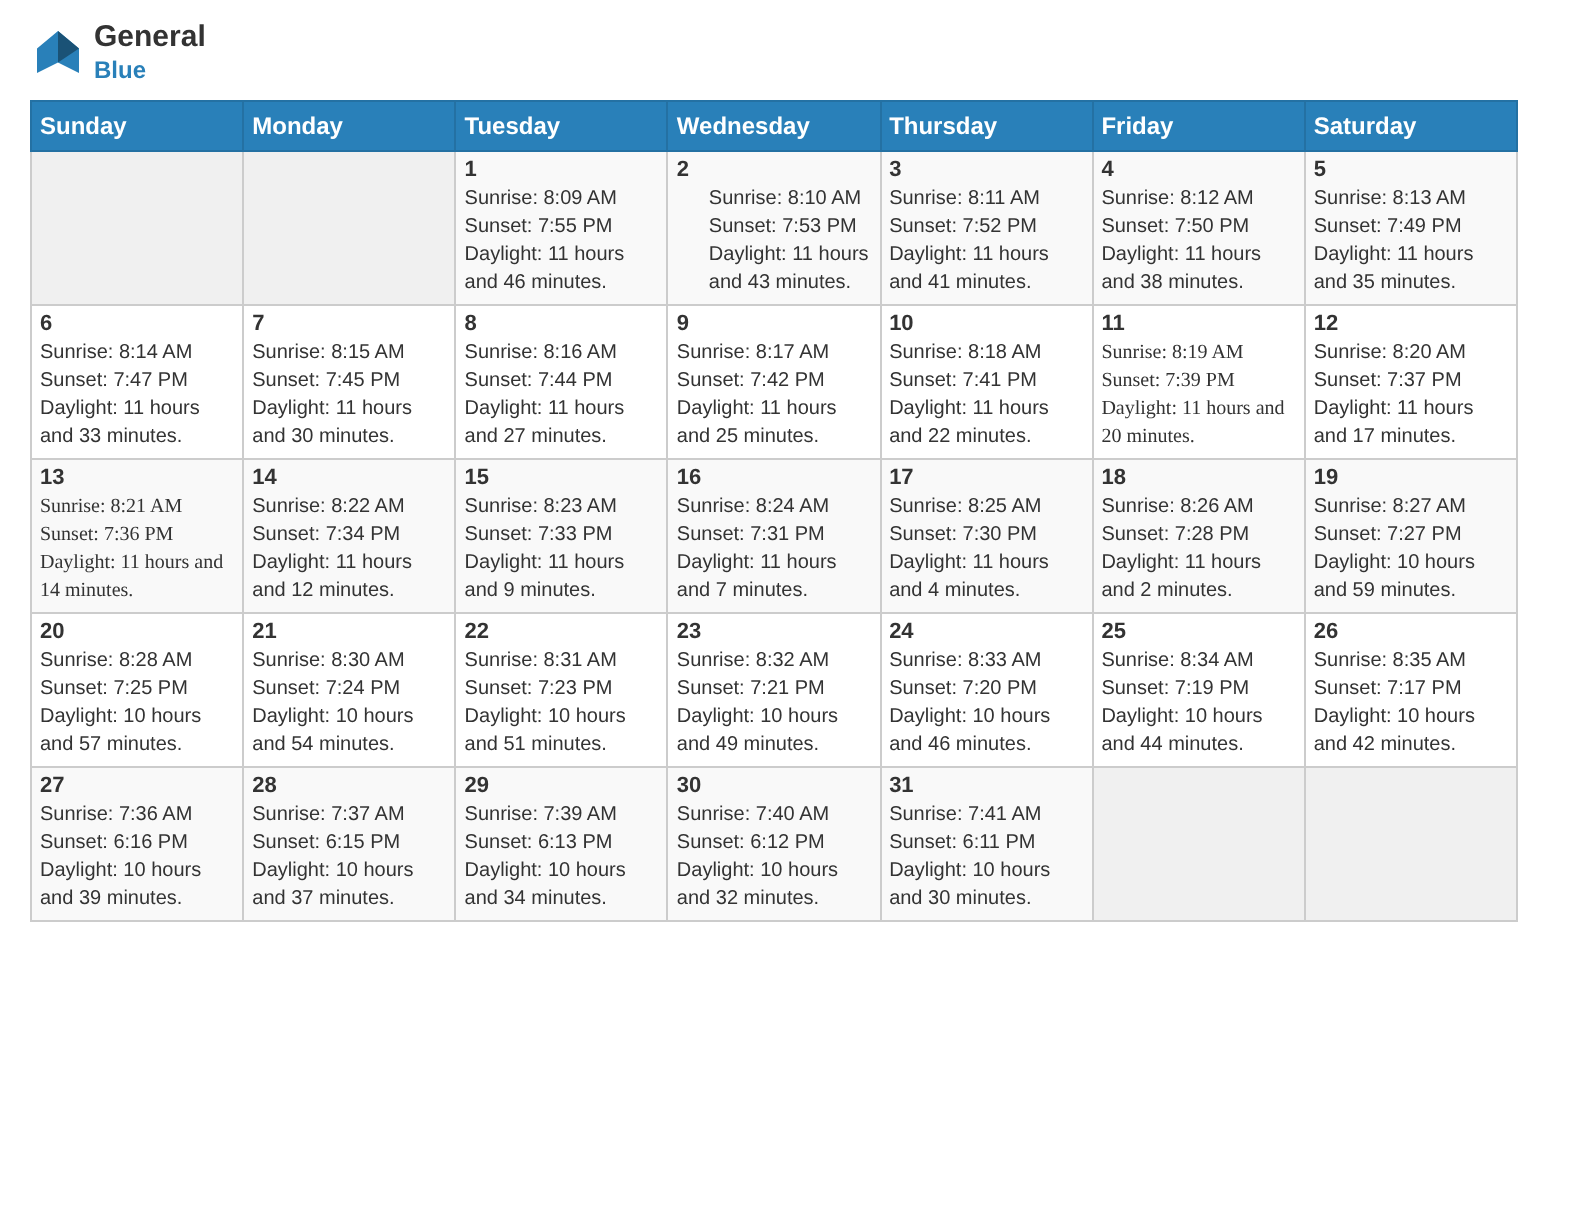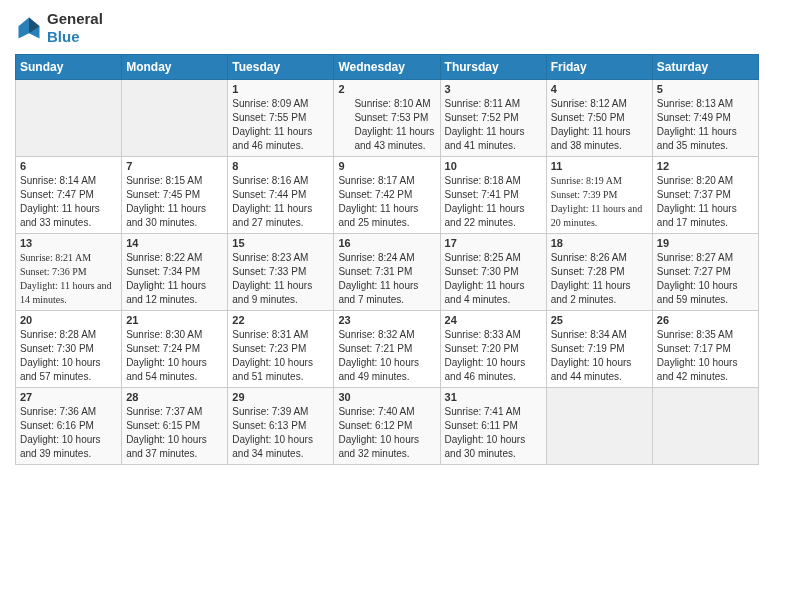--- a/index.html
+++ b/index.html
@@ -93,21 +93,21 @@
   <div class="header">
     <div class="logo">
       <svg class="logo-icon" viewBox="0 0 32 32">
         <polygon points="16,4 28,14 28,28 16,22 4,28 4,14" fill="#2980b9"></polygon>
         <polygon points="16,4 28,14 16,22" fill="#1a5276"></polygon>
       </svg>
       <div>
         <div style="font-size:15px;font-weight:bold;color:#333;line-height:1.2">
           <span style="color:#333">General</span>
         </div>
-        <div style="font-size:15px;font-weight:bold;color:#2980b9;line-height:1.2">Blue</div>
+        <div style="font-size:12px;font-weight:bold;color:#2980b9;line-height:1.2">Blue</div>
       </div>
     </div>
     <div class="title-block">
       <div class="month-title"></div>
       <div class="subtitle"></div>
     </div>
   </div>
 
   <table>
     <thead>
@@ -241,21 +241,21 @@
             <span class="day-num">19</span>
             <div class="day-info" style="white-space: pre-line;">Sunrise: 8:27 AM
 Sunset: 7:27 PM
 Daylight: 10 hours and 59 minutes.</div>
           </td>
         </tr>
         <tr>
           <td>
             <span class="day-num">20</span>
             <div class="day-info" style="white-space: pre-line;">Sunrise: 8:28 AM
-Sunset: 7:30 PM
+Sunset: 7:25 PM
 Daylight: 10 hours and 57 minutes.</div>
           </td>
           <td>
             <span class="day-num">21</span>
             <div class="day-info" style="white-space: pre-line;">Sunrise: 8:30 AM
 Sunset: 7:24 PM
 Daylight: 10 hours and 54 minutes.</div>
           </td>
           <td>
             <span class="day-num">22</span>

